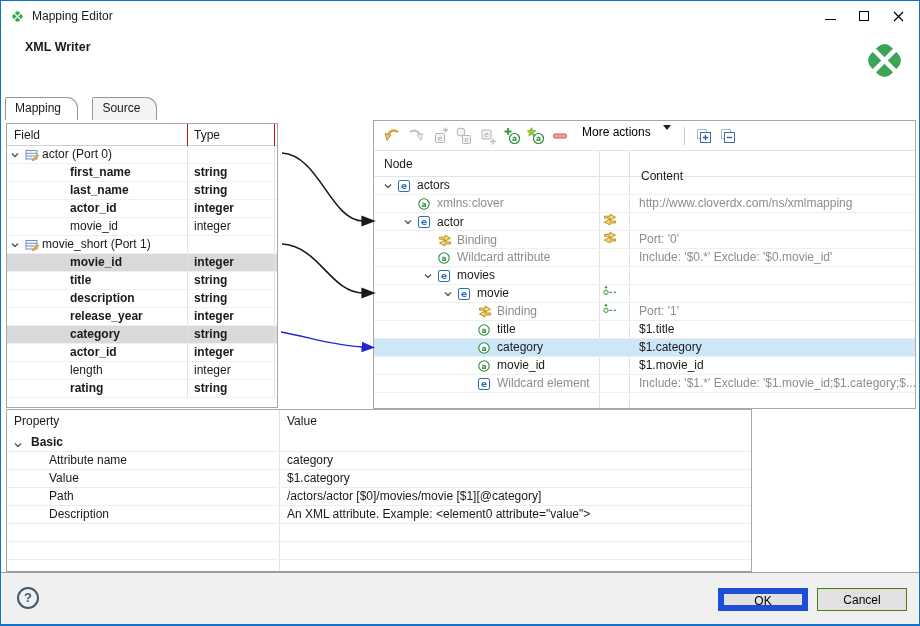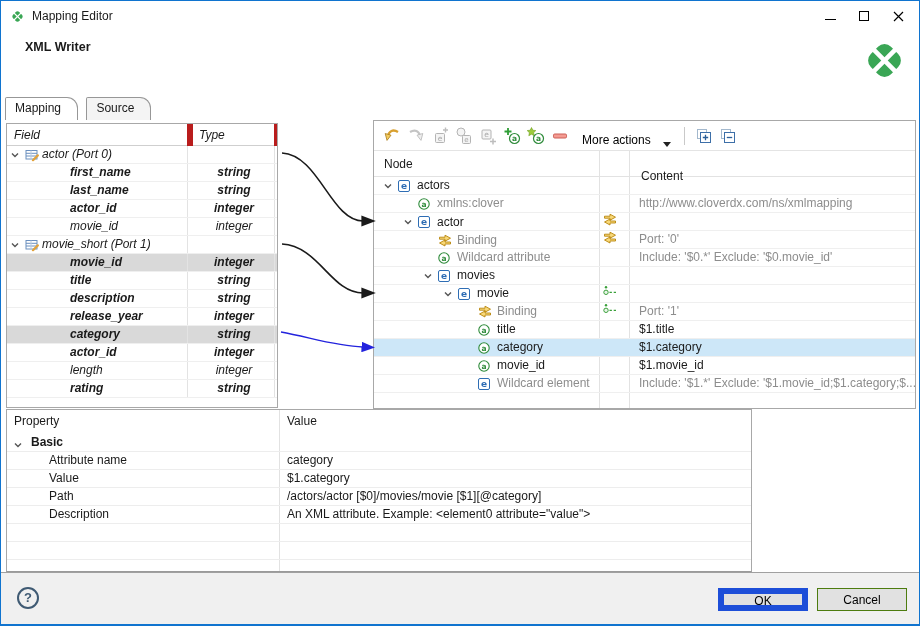--- a/index.html
+++ b/index.html
@@ -17,44 +17,44 @@
   .win-controls { position:absolute; right:4px; top:2px; display:flex; }
   .win-btn { width:34px; height:26px; border:none; background:transparent; display:flex; align-items:center; justify-content:center; cursor:default; }
   .glyph-min { width:11px; height:1px; background:#000; display:block; margin-top:6px; }
   .glyph-max { width:10px; height:10px; border:1px solid #000; display:block; }
   
   .dialog-title { position:absolute; left:24px; top:39px; font-weight:bold; font-size:12.5px; }
   .logo { position:absolute; right:10px; top:35px; width:49px; height:49px; }
   
   .tabbar { position:absolute; left:0; top:96px; right:0; height:23px; padding-left:4px; background:#fff; }
   .tab { position:relative; display:inline-block; height:23px; line-height:21px; padding:0 16px 0 9px;
-         border:1px solid #979797; border-bottom:none; border-radius:2px 11px 0 0; background:#f4f4f4; margin-right:5px; vertical-align:bottom; }
+         border:1px solid #979797; border-bottom:none; border-radius:2px 11px 0 0; background:#f4f4f4; margin-right:11px; vertical-align:bottom; }
   .tab.active { background:#fff; z-index:2; }
   
   .fields-panel { position:absolute; left:5px; top:122px; width:272px; height:285px; border:1px solid #a8a8a8; background:#fff; overflow:hidden; }
-  .f-grid { display:grid; grid-template-columns:180px 87px 1fr;font-style:italic; }
+  .f-grid { display:grid; grid-template-columns:180px 87px 1fr; }
   .f-header { height:22px; line-height:22px; border-bottom:1px solid #cfcfcf; }
   .f-header > div { padding-left:7px; }
-  .f-header > div + div { border-left:6px solid #b91c1c; padding-left:6px; }
+  .f-header > div + div { border-left:1px solid #b91c1c; padding-left:6px; }
   .f-row { height:18px; line-height:17px; border-bottom:1px solid #efefef; }
   .f-row.hl { background:#d9d9d9; }
-  .f-row > div + div { border-left:1px solid #e3e3e3; padding-left:6px;text-align:center; }
+  .f-row > div + div { border-left:1px solid #e3e3e3; padding-left:6px; }
   .f-name { display:flex; align-items:center; overflow:hidden; white-space:nowrap; }
   .f-name .chev { width:15px; margin-left:3px; display:flex; align-items:center; }
   .f-name .ric { width:17px; display:flex; align-items:center; }
   .f-name.child { padding-left:63px; }
   .bold { font-weight:bold; }
   
   .overlay { position:absolute; left:0; top:0; width:920px; height:626px; pointer-events:none; z-index:6; }
   
   .tree-panel { position:absolute; left:372px; top:119px; width:543px; height:289px; border:1px solid #a8a8a8; background:#fff; overflow:hidden; }
   .toolbar { height:30px; display:flex; align-items:center; padding-left:6px; border-bottom:1px solid #e4e4e4; }
   .tbtn { width:24px; height:24px; border:none; background:transparent; display:flex; align-items:center; justify-content:center; padding:0; }
   .tbtn svg { width:18px; height:18px; display:block; }
-  .more-actions { height:22px; border:none; background:transparent; display:flex; align-items:flex-end; padding:0 8px 0 10px; font-size:12px; font-family:"Liberation Sans",sans-serif; }
+  .more-actions { height:22px; border:none; background:transparent; display:flex; align-items:flex-start; padding:0 8px 0 10px; font-size:12px; font-family:"Liberation Sans",sans-serif; }
   .caret-down { width:0; height:0; border-left:4px solid transparent; border-right:4px solid transparent; border-top:5px solid #222; margin-left:12px; }
   .tsep { width:1px; height:18px; background:#c9c9c9; margin:0 7px 0 5px; }
   .tree-table { position:relative; height:258px; }
   .col-line { position:absolute; top:0; bottom:0; width:1px; background:#e2e2e2; z-index:1; }
   .t-header { height:26px; line-height:26px; border-bottom:1px solid #e2e2e2; position:relative; z-index:2; }
   .t-header .h-node { position:absolute; left:10px; top:0; }
   .t-header .h-content { position:absolute; left:267px; top:12px; }
   .t-row { position:relative; display:grid; grid-template-columns:225px 30px 1fr; height:18px; line-height:17px; border-bottom:1px solid #efefef; z-index:2; }
   .t-row.selected { background:#cde7f8; }
   .t-node { display:flex; align-items:center; white-space:nowrap; overflow:hidden; }

